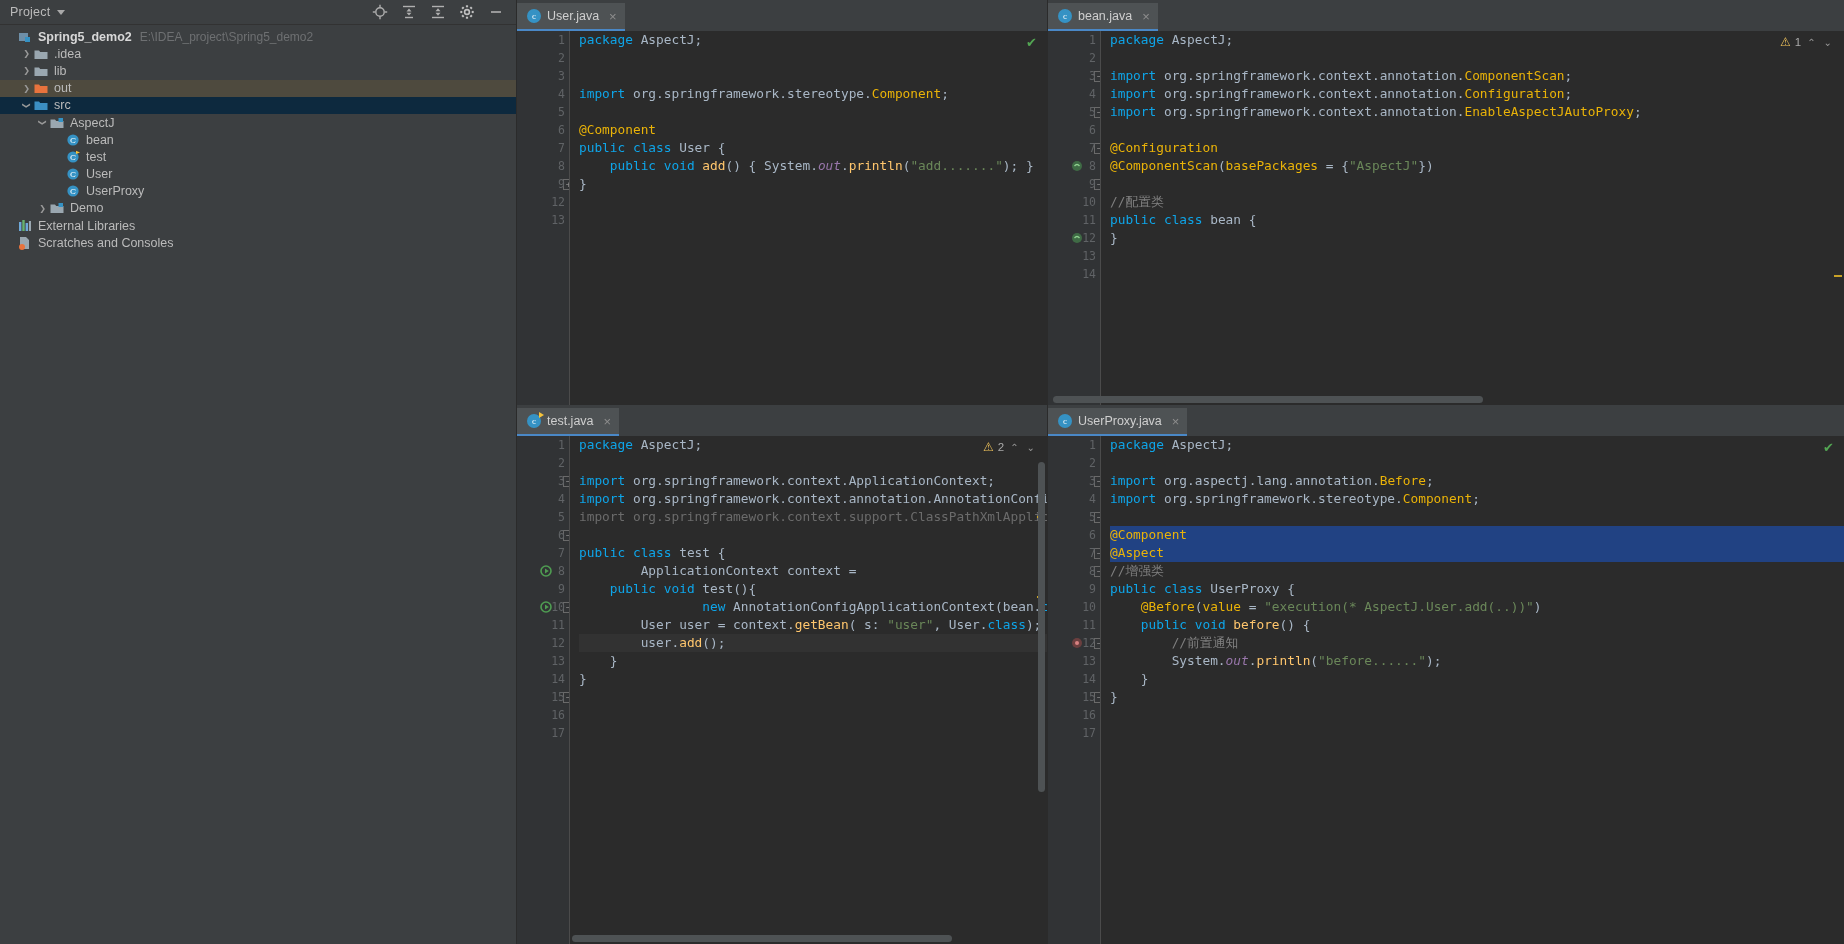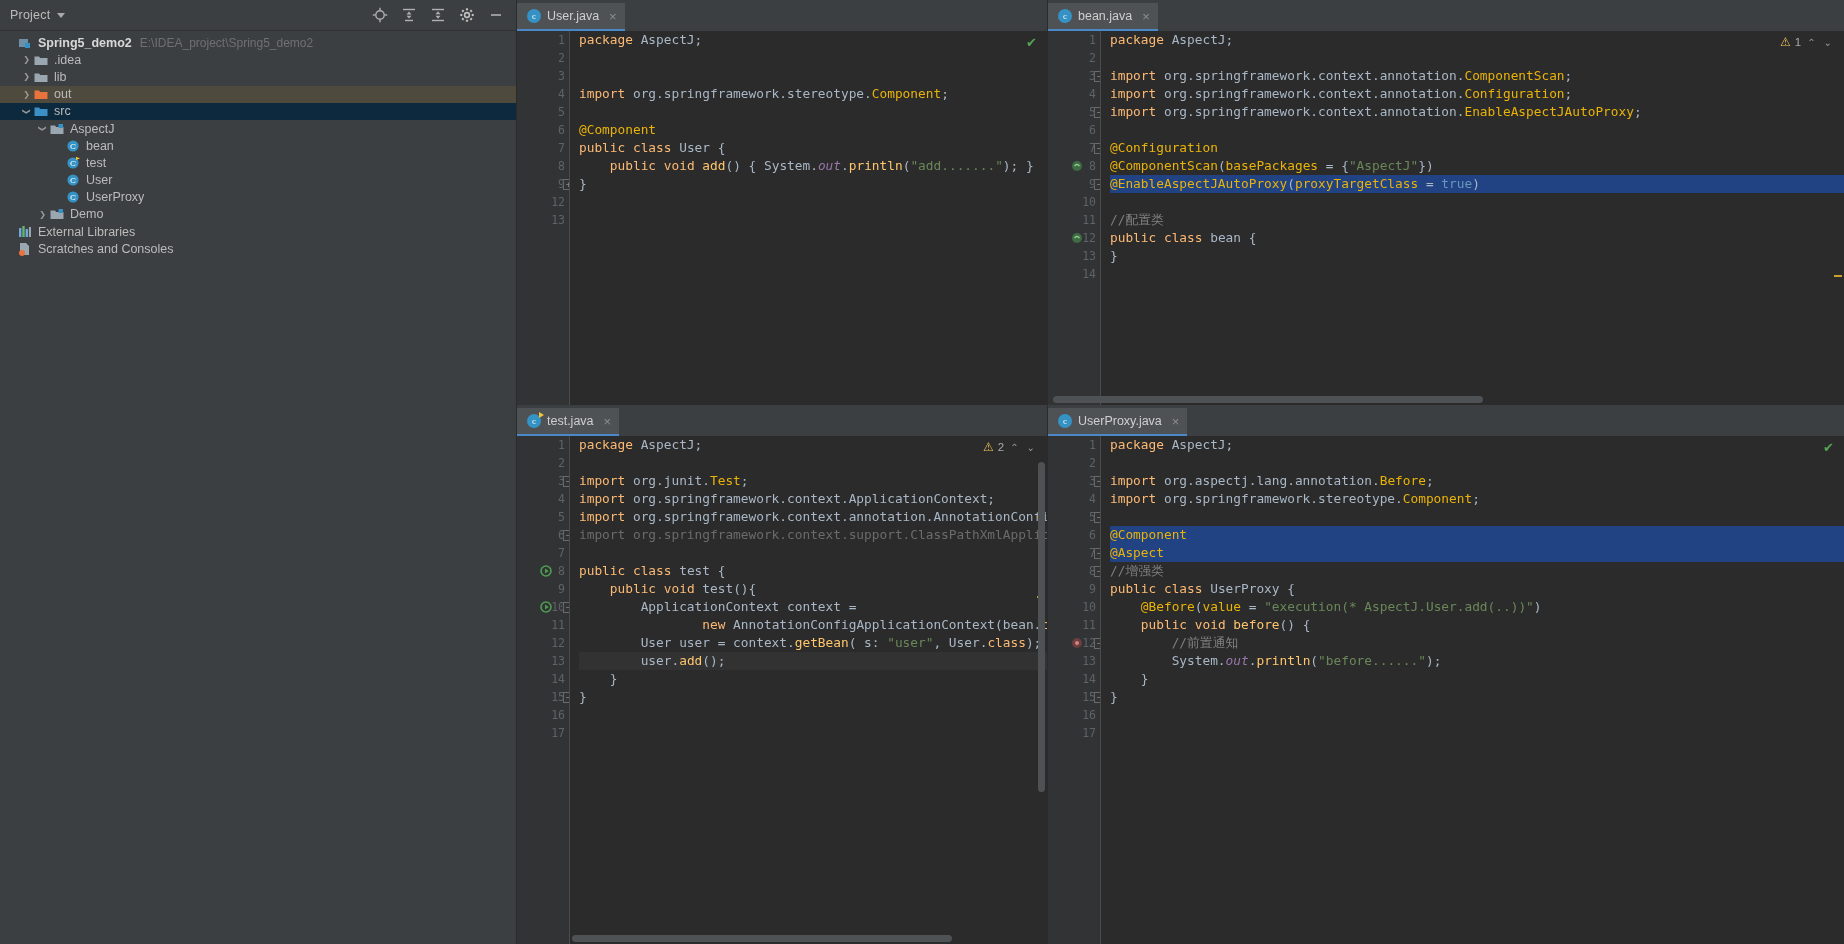--- a/index.html
+++ b/index.html
@@ -7,21 +7,21 @@
     width: 1844px; height: 944px;
     background: #3c3f41;
     font-family: "Liberation Sans", sans-serif;
     overflow: hidden;
   }
   .app { position: relative; width: 1844px; height: 944px; display: flex; }
 
   
   .sidebar { width: 516px; height: 944px; background: #3c3f41; position: relative; flex: 0 0 516px; }
   .sidebar-header {
-    height: 31px; display: flex; align-items: center;
+    height: 25px; display: flex; align-items: center;
     padding: 0 6px 0 10px; background: #3c3f41;
     border-bottom: 1px solid #323232;
   }
   .sb-title { color: #bbbbbb; font-size: 12.5px; letter-spacing: .2px; }
   .caret-down {
     width: 0; height: 0; margin-left: 7px;
     border-left: 4px solid transparent; border-right: 4px solid transparent;
     border-top: 5px solid #a9a9a9;
   }
   .sb-tools { margin-left: auto; display: flex; align-items: center; gap: 13px; padding-right: 6px; }
@@ -95,21 +95,21 @@
   }
   .code {
     position: relative; flex: 1 1 auto; overflow: hidden;
     font-family: "DejaVu Sans Mono", monospace; font-size: 12.8px;
     padding-left: 10px; background: #2b2b2b;
   }
   .cline { height: 18px; line-height: 18px; white-space: pre; color: #a9b7c6; position: relative; }
   .cline.sel { background: #214283; }
   .cline.curline { background: #323232; }
 
-  .kw   { color: #fdba74; }
+  .kw   { color: #0ea5e9; }
   .str  { color: #6a8759; }
   .anno { color: #eab308; }
   .cmt  { color: #808080; }
   .num  { color: #6897bb; }
   .fld  { color: #9876aa; font-style: italic; }
   .meth { color: #ffc66d; }
   .gray { color: #6b6b6b; }
 
   .statusline {
     position: absolute; top: 0; right: 0; height: 22px;
@@ -424,21 +424,20 @@
         <div class="code" id="c-bean">
             <div class="foldline"></div>
             <div class="cline"><span class="kw">package</span> AspectJ;</div>
             <div class="cline">&nbsp;</div>
             <div class="cline"><span class="kw">import</span> org.springframework.context.annotation.<span class="anno">ComponentScan</span>;</div>
             <div class="cline"><span class="kw">import</span> org.springframework.context.annotation.<span class="anno">Configuration</span>;</div>
             <div class="cline"><span class="kw">import</span> org.springframework.context.annotation.<span class="anno">EnableAspectJAutoProxy</span>;</div>
             <div class="cline">&nbsp;</div>
             <div class="cline"><span class="anno">@Configuration</span></div>
             <div class="cline"><span class="anno">@ComponentScan</span>(<span class="anno">basePackages</span> = {<span class="str">"AspectJ"</span>})</div>
-            <div class="cline sel"><span class="anno">@EnableAspectJAutoProxy</span>(<span class="anno">proxyTargetClass</span> = <span class="num">true</span>)</div>
             <div class="cline">&nbsp;</div>
             <div class="cline"><span class="cmt">//配置类</span></div>
             <div class="cline"><span class="kw">public</span> <span class="kw">class</span> bean {</div>
             <div class="cline">}</div>
             <div class="cline">&nbsp;</div>
           </div>
         <div class="statusline">
           <span class="warnico">⚠</span>
           <span>1</span>
           <span class="chev">⌃</span>
@@ -488,28 +487,27 @@
             <div class="gline">14</div>
             <span class="fold" style="top: 255.5px;">−</span>
             <div class="gline">15</div>
             <div class="gline">16</div>
             <div class="gline">17</div>
           </div>
         <div class="code" id="c-test">
             <div class="foldline"></div>
             <div class="cline"><span class="kw">package</span> AspectJ;</div>
             <div class="cline">&nbsp;</div>
-            <div class="cline"><span class="kw">import</span> org.junit.<span class="anno">Test</span>;</div>
             <div class="cline"><span class="kw">import</span> org.springframework.context.ApplicationContext;</div>
             <div class="cline"><span class="kw">import</span> org.springframework.context.annotation.AnnotationConfigApplicat</div>
             <div class="cline"><span class="gray">import org.springframework.context.support.ClassPathXmlApplicationCon</span></div>
             <div class="cline">&nbsp;</div>
             <div class="cline"><span class="kw">public</span> <span class="kw">class</span> test {</div>
+            <div class="cline">        ApplicationContext context =</div>
             <div class="cline">    <span class="kw">public</span> <span class="kw">void</span> test(){</div>
-            <div class="cline">        ApplicationContext context =</div>
             <div class="cline">                <span class="kw">new</span> AnnotationConfigApplicationContext(bean.<span class="kw">class</span>);</div>
             <div class="cline">        User user = context.<span class="meth">getBean</span>( s: <span class="str">"user"</span>, User.<span class="kw">class</span>);</div>
             <div class="cline curline">        user.<span class="meth">add</span>();</div>
             <div class="cline">    }</div>
             <div class="cline">}</div>
             <div class="cline">&nbsp;</div>
           </div>
         <div class="statusline">
           <span class="warnico">⚠</span>
           <span>2</span>

